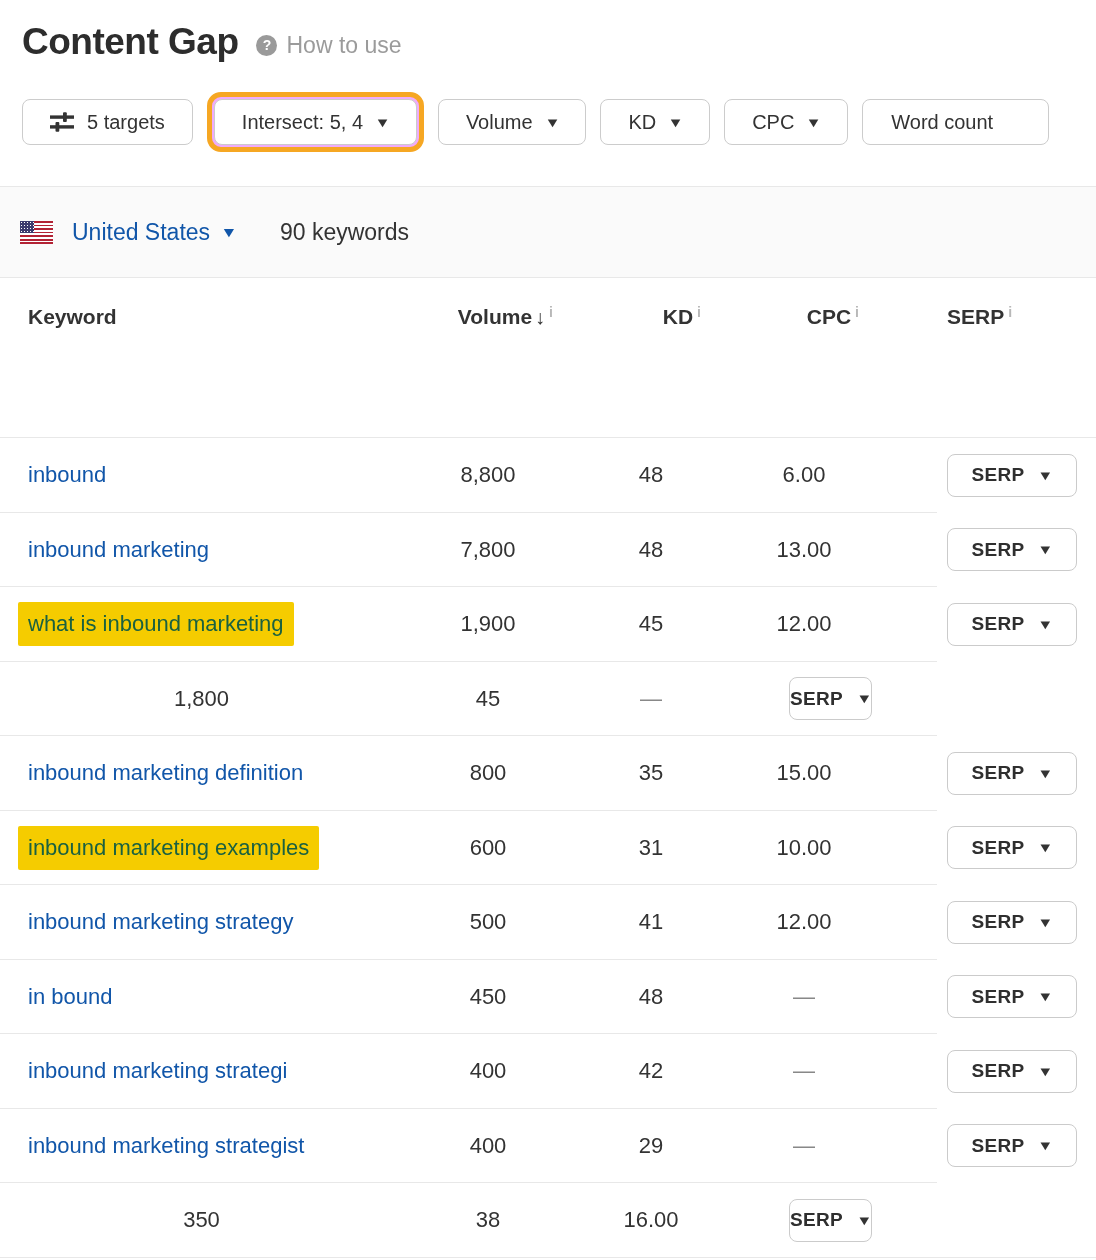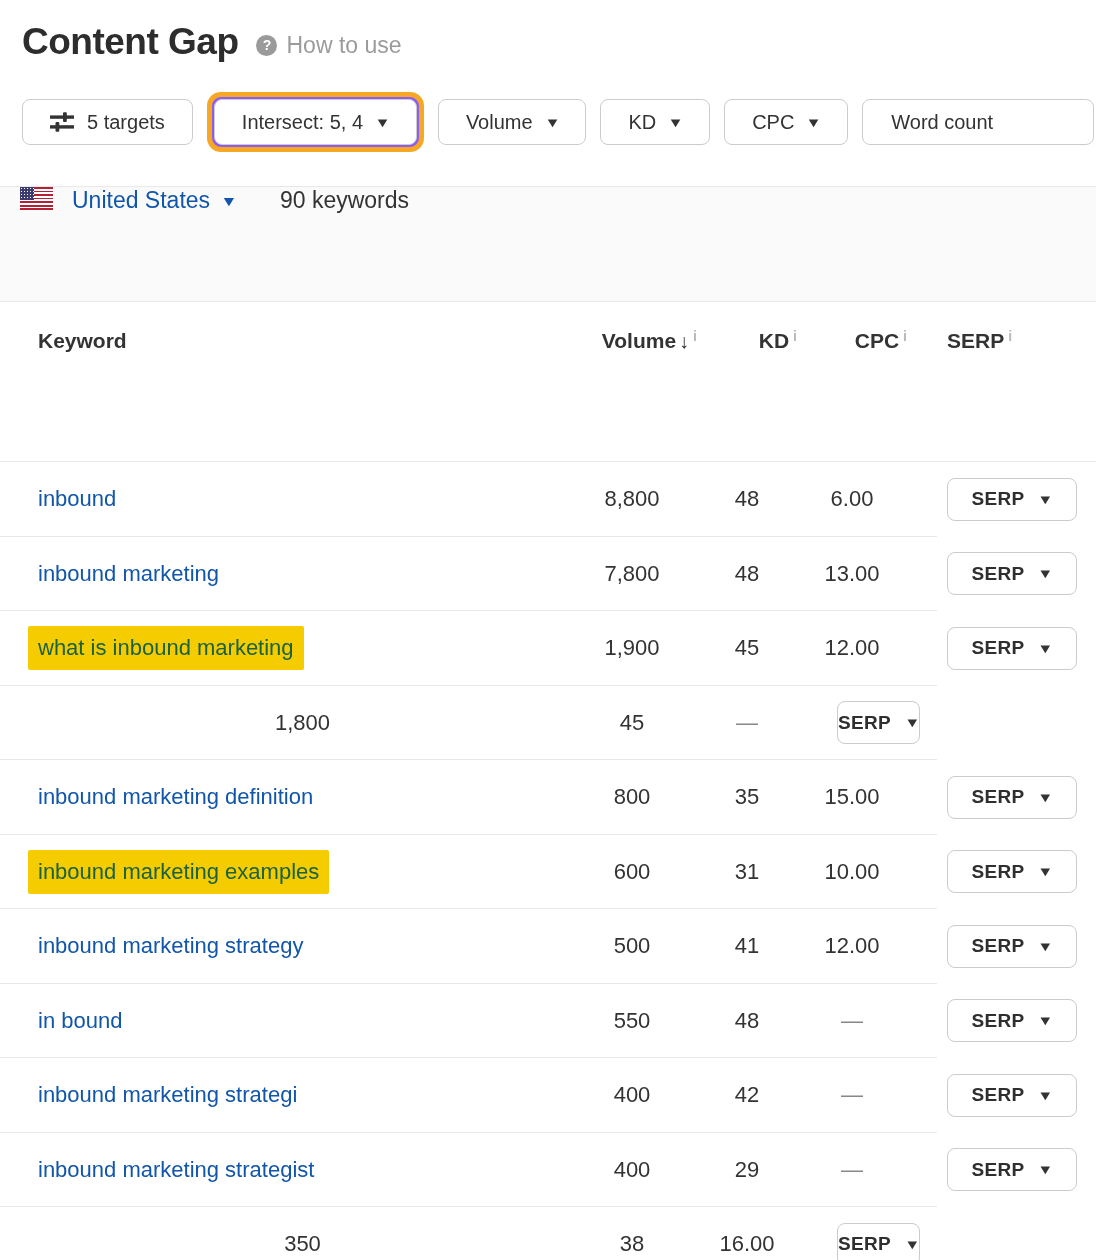--- a/index.html
+++ b/index.html
@@ -22,39 +22,39 @@
   .help{display:inline-flex;align-items:center;gap:9px;cursor:pointer;margin-top:6px;}
   .qicon{width:21px;height:21px;border-radius:50%;background:#9a9a9a;color:#fff;font-size:14px;
          font-weight:700;display:inline-flex;align-items:center;justify-content:center;line-height:1;}
   .help-label{font-size:23px;color:var(--muted);}
 
   
   .filter-row{margin-top:26px;padding-left:22px;display:flex;align-items:center;gap:14px;height:60px;}
   .fbtn{display:inline-flex;align-items:center;justify-content:center;gap:13px;height:46px;
         background:#fff;border:1px solid #cccccc;border-radius:8px;font-size:20px;color:var(--text);
         padding:0 27px;cursor:pointer;font-family:inherit;white-space:nowrap;}
-  .ring{display:inline-flex;border:5px solid var(--accent-ring);border-radius:14px;padding:2px;background:#8b5cf6;}
+  .ring{display:inline-flex;border:5px solid var(--accent-ring);border-radius:14px;padding:2px;background:#f0abfc;}
   .caret{font-size:13px;color:var(--text);line-height:1;transform:scaleX(1.25);}
   .sliders{display:inline-flex;align-items:center;}
-  .fbtn.wordcount{width:232px;justify-content:flex-start;padding-left:28px;}
+  .fbtn.wordcount{width:187px;justify-content:flex-start;padding-left:28px;}
 
   
-  .country-bar{margin-top:34px;height:116px;border-top:1px solid var(--border);border-bottom:1px solid var(--border);
-               background:#fafafa;display:flex;align-items:flex-start;padding-left:20px;}
+  .country-bar{margin-top:34px;height:92px;border-top:1px solid var(--border);border-bottom:1px solid var(--border);
+               background:#fafafa;display:flex;align-items:center;padding-left:20px;}
   .flag{width:33px;height:23px;position:relative;display:inline-block;flex:0 0 auto;
         background:repeating-linear-gradient(to bottom,#b22234 0 1.8px,#ffffff 1.8px 3.55px);}
   .flag .canton{position:absolute;left:0;top:0;width:14px;height:12.5px;background-color:#3c3b6e;
         background-image:radial-gradient(#ffffff 28%,rgba(0,0,0,0) 30%);background-size:3px 3px;}
   .country{display:inline-flex;align-items:center;gap:12px;margin-left:19px;cursor:pointer;}
   .country-label{font-size:23px;color:var(--link);}
   .country .caret{color:var(--link);font-size:14px;}
   .kw-count{font-size:23px;color:var(--text);margin-left:44px;}
 
   
-  .grid{display:grid;grid-template-columns:1fr 130px 100px 110px 189px;padding-left:38px;}
+  .grid{display:grid;grid-template-columns:1fr 130px 100px 110px 189px;padding-left:28px;gap:48px;}
   .thead{height:159px;align-items:start;padding-top:26px;}
   .th{font-size:21px;font-weight:700;color:var(--text);line-height:26px;}
   .th.num{text-align:right;}
   .th.serp-h{padding-left:40px;}
   .sort-arrow{font-size:20px;font-weight:700;margin-left:3px;}
   .sup-i{color:#b8b8b8;font-size:14px;font-weight:600;margin-left:4px;position:relative;top:-7px;}
 
   .tbody{border-top:1px solid var(--border);}
   .trow{height:74.5px;align-items:center;position:relative;}
   .trow::after{content:"";position:absolute;left:0;right:159px;bottom:0;height:1px;background:var(--border);}
@@ -250,21 +250,21 @@
         <span>SERP</span>
         <span class="caret">▼</span>
       </button>
     </div>
   </div>
 
   <div class="grid trow">
     <div class="cell">
       <span class="kw">in bound</span>
     </div>
-    <div class="cell num">550</div>
+    <div class="cell num">450</div>
     <div class="cell num">48</div>
     <div class="cell num dash">—</div>
     <div class="cell serp-c">
       <button class="serp-btn">
         <span>SERP</span>
         <span class="caret">▼</span>
       </button>
     </div>
   </div>
 

